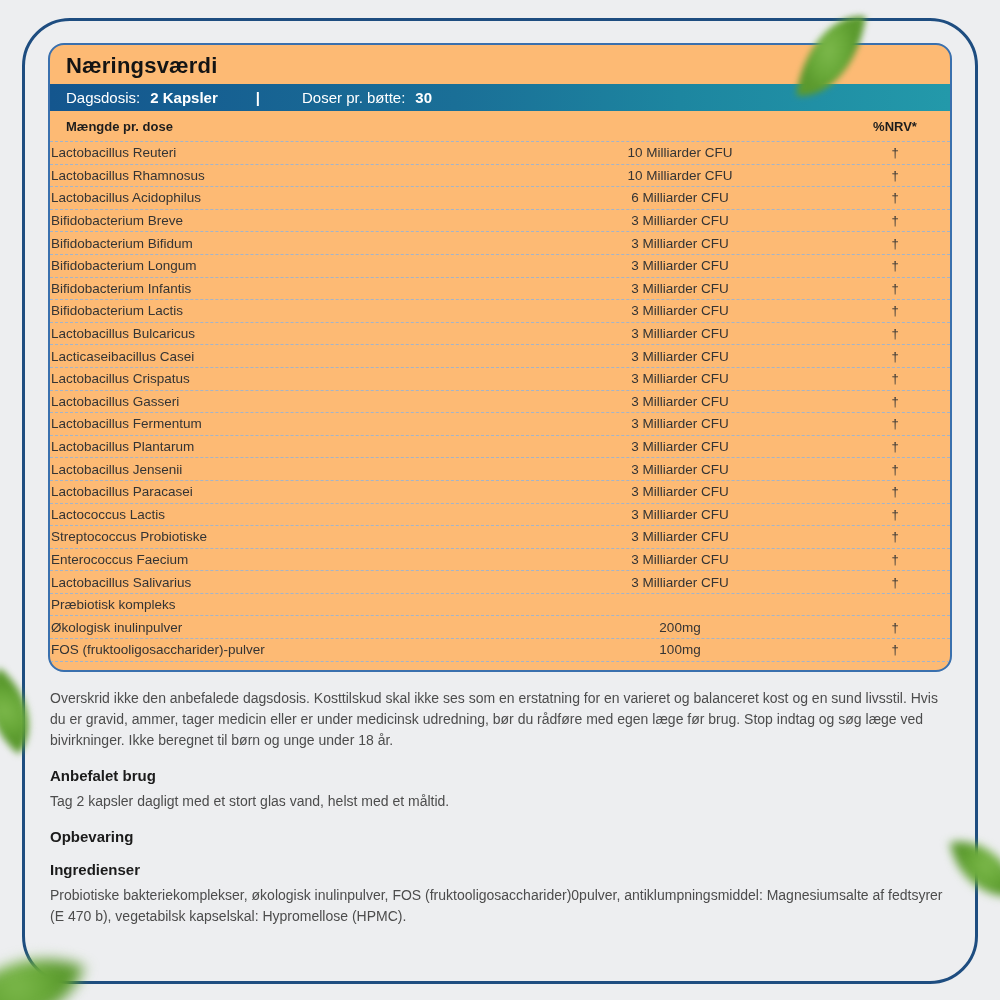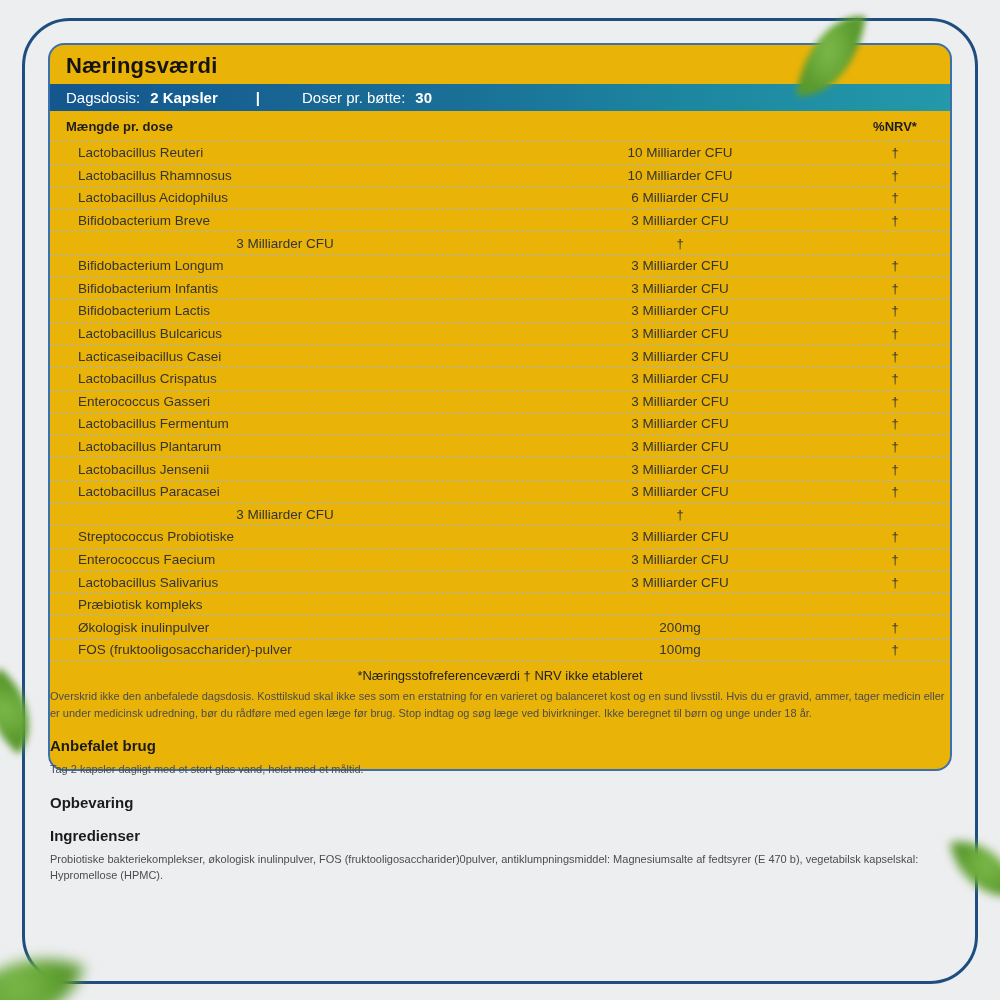--- a/index.html
+++ b/index.html
@@ -21,22 +21,22 @@
   .leaf-left{left:-18px;top:676px;width:54px;height:70px;transform:rotate(-50deg);filter:blur(3.5px);}
   .leaf-bottom-left{left:-32px;top:946px;width:104px;height:92px;transform:rotate(20deg);filter:blur(7px);}
   .leaf-right{left:952px;top:840px;width:64px;height:58px;transform:rotate(80deg);filter:blur(5px);}
   
   .outer-frame{
     position:absolute;left:22px;top:18px;width:950px;height:960px;
     border:3px solid #1e4d80;border-radius:48px;z-index:1;
   }
   
   .card{
-    position:absolute;left:48px;top:43px;width:904px;height:728px;
-    box-sizing:border-box;background:#eab308;
+    position:absolute;left:48px;top:43px;width:904px;height:629px;
+    box-sizing:border-box;background:#fdba74;
     border:2px solid #3a70ae;border-radius:16px;overflow:hidden;z-index:2;
   }
   .card-title{
     padding:8px 16px 5px;font-size:22px;font-weight:bold;color:#141414;letter-spacing:.2px;
   }
   .dose-bar{
     height:27px;display:flex;align-items:center;
     background:linear-gradient(90deg,#14568e 0%,#1a6f97 45%,#1d86a0 70%,#2399aa 100%);
     color:#ffffff;font-size:15px;white-space:nowrap;
   }
@@ -45,32 +45,32 @@
   .dose-bar .sep{margin:0 42px 0 38px;font-weight:bold;}
   
   .tbl-header,.tbl-row{
     display:grid;grid-template-columns:1fr 320px 110px;align-items:center;
     border-bottom:1.5px dashed #a3b4c9;
   }
   .tbl-header{height:30px;font-size:13px;font-weight:bold;color:#1d1d1d;}
   .tbl-header .c-name{padding-left:16px;}
   .tbl-header .c-nrv{text-align:center;}
   .tbl-row{height:21.6px;font-size:13.5px;color:#343434;}
-  .tbl-row .c-name{padding-left:28px;white-space:nowrap;}
+  .tbl-row .c-name{padding-left:1px;white-space:nowrap;}
   .tbl-row .c-amount{text-align:center;}
   .tbl-row .c-nrv{text-align:center;font-size:13px;}
   .footnote{
     height:28px;display:flex;align-items:center;justify-content:center;
     font-size:13px;color:#222222;
   }
   
   .sections{position:absolute;left:50px;top:688px;width:900px;z-index:2;}
   .sec-heading{font-size:15px;font-weight:bold;color:#1b1b1b;margin:16px 0 7px;}
   .section:first-child .sec-heading{margin-top:7px;}
-  .sec-body{font-size:11px;color:#4c4c4c;line-height:1.5;}
+  .sec-body{font-size:14px;color:#4c4c4c;line-height:1.5;}
 </style>
 </head>
 <body>
 
 <div class="leaf leaf-top"></div>
 <div class="leaf leaf-left"></div>
 <div class="leaf leaf-bottom-left"></div>
 <div class="leaf leaf-right"></div>
 
 <div class="outer-frame"></div>
@@ -111,20 +111,21 @@
     <div class="c-nrv">†</div>
   </div>
 
   <div class="tbl-row">
     <div class="c-name">Bifidobacterium Breve</div>
     <div class="c-amount">3 Milliarder CFU</div>
     <div class="c-nrv">†</div>
   </div>
 
   <div class="tbl-row">
+    <div class="c-name">Bifidobacterium Bifidum</div>
     <div class="c-amount">3 Milliarder CFU</div>
     <div class="c-nrv">†</div>
   </div>
 
   <div class="tbl-row">
     <div class="c-name">Bifidobacterium Longum</div>
     <div class="c-amount">3 Milliarder CFU</div>
     <div class="c-nrv">†</div>
   </div>
 
@@ -152,21 +153,21 @@
     <div class="c-nrv">†</div>
   </div>
 
   <div class="tbl-row">
     <div class="c-name">Lactobacillus Crispatus</div>
     <div class="c-amount">3 Milliarder CFU</div>
     <div class="c-nrv">†</div>
   </div>
 
   <div class="tbl-row">
-    <div class="c-name">Enterococcus Gasseri</div>
+    <div class="c-name">Lactobacillus Gasseri</div>
     <div class="c-amount">3 Milliarder CFU</div>
     <div class="c-nrv">†</div>
   </div>
 
   <div class="tbl-row">
     <div class="c-name">Lactobacillus Fermentum</div>
     <div class="c-amount">3 Milliarder CFU</div>
     <div class="c-nrv">†</div>
   </div>
 
@@ -182,20 +183,21 @@
     <div class="c-nrv">†</div>
   </div>
 
   <div class="tbl-row">
     <div class="c-name">Lactobacillus Paracasei</div>
     <div class="c-amount">3 Milliarder CFU</div>
     <div class="c-nrv">†</div>
   </div>
 
   <div class="tbl-row">
+    <div class="c-name">Lactococcus Lactis</div>
     <div class="c-amount">3 Milliarder CFU</div>
     <div class="c-nrv">†</div>
   </div>
 
   <div class="tbl-row">
     <div class="c-name">Streptococcus Probiotiske</div>
     <div class="c-amount">3 Milliarder CFU</div>
     <div class="c-nrv">†</div>
   </div>
 

